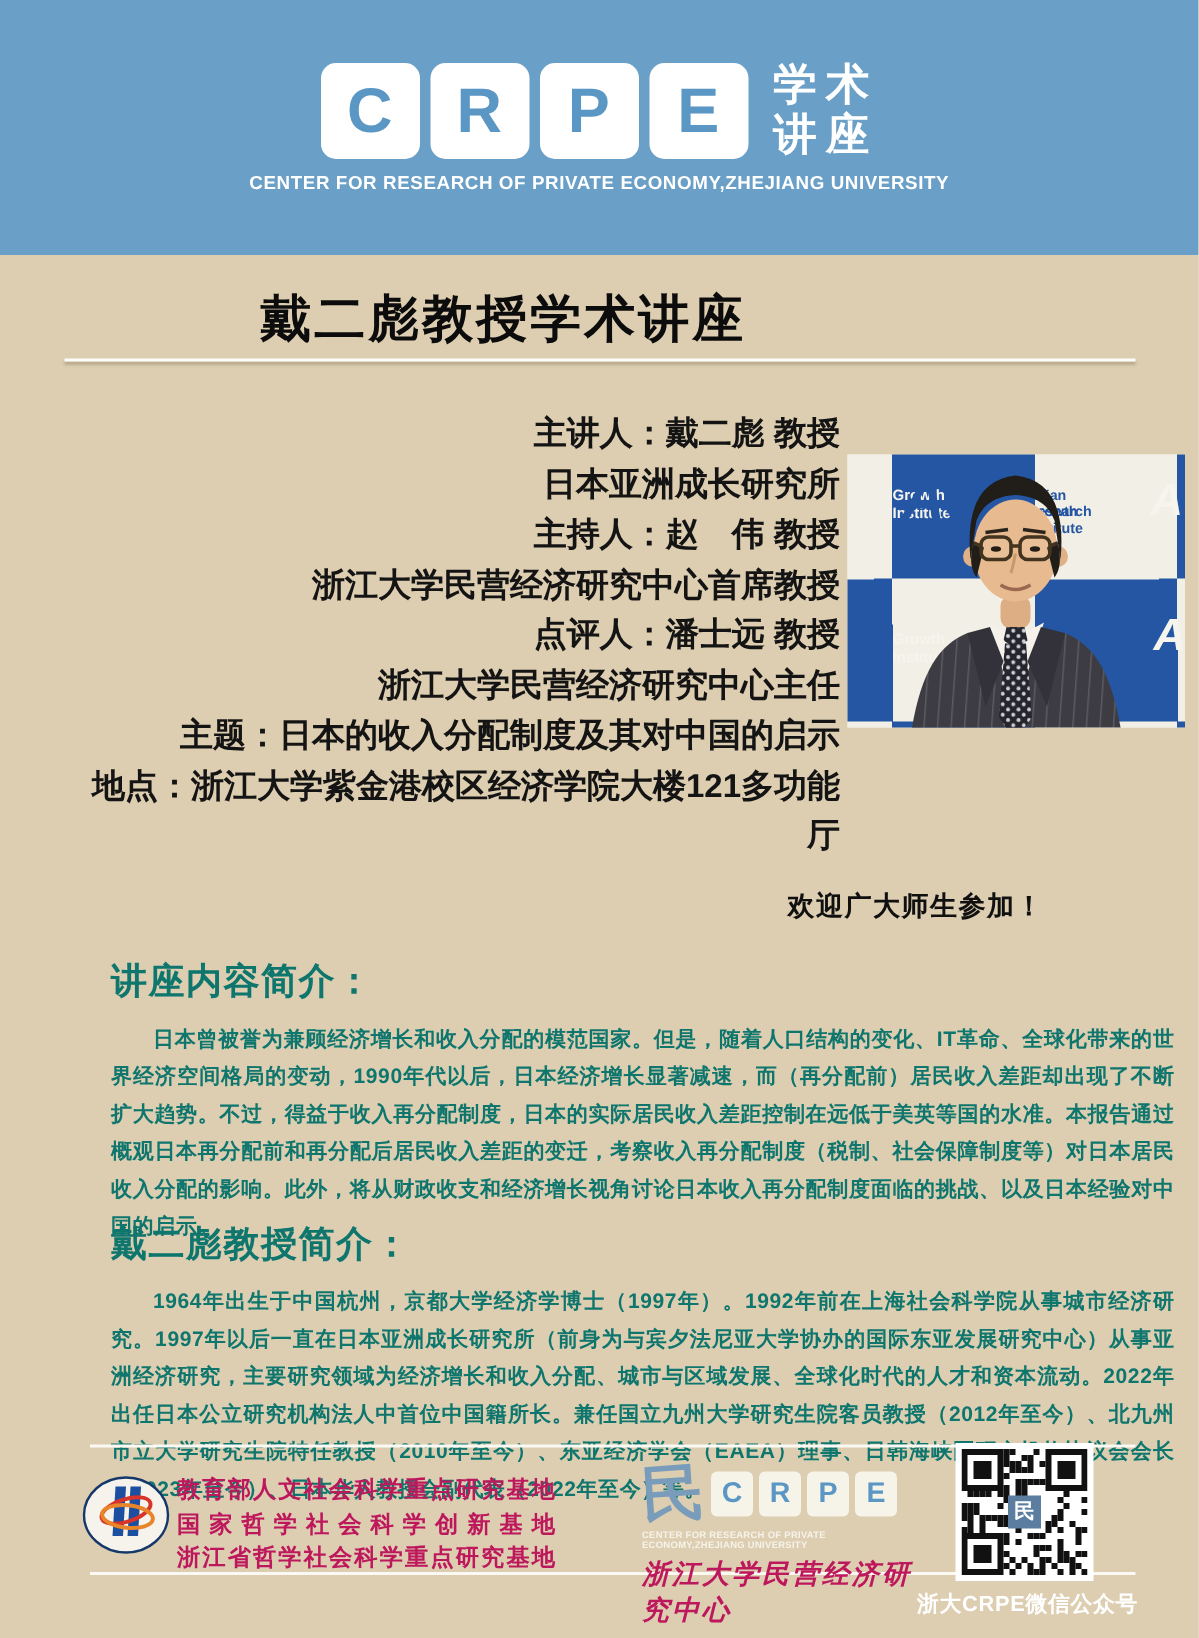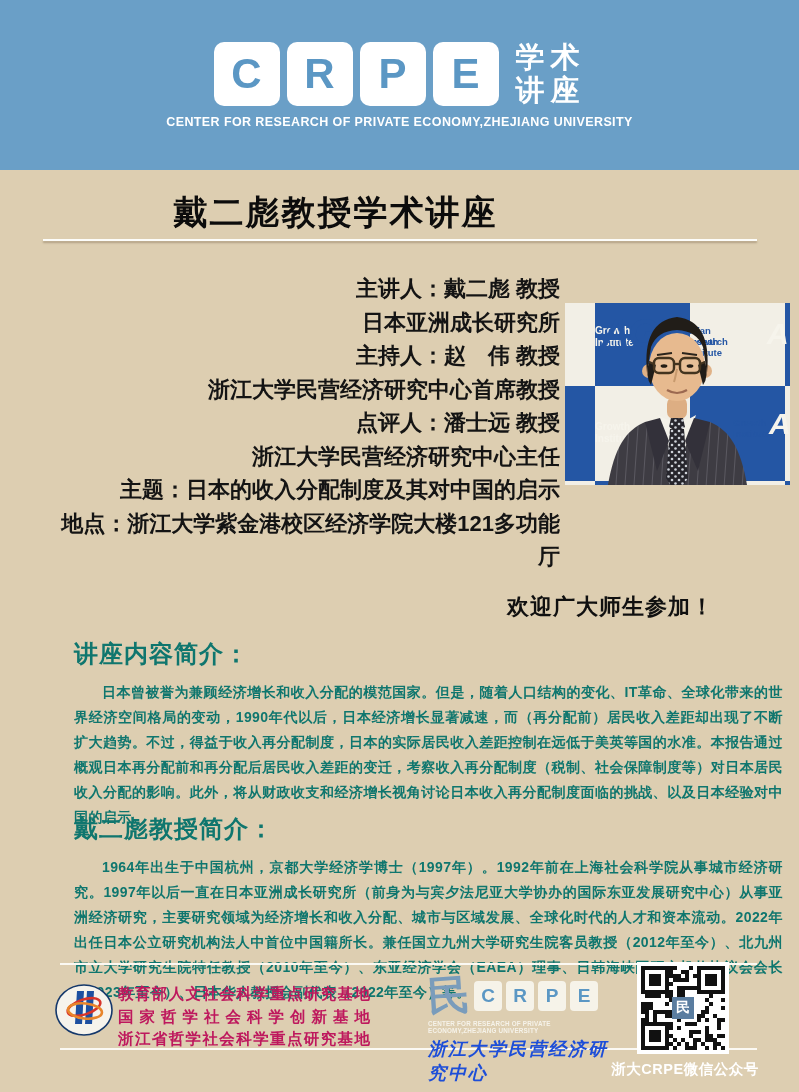--- a/index.html
+++ b/index.html
@@ -31,21 +31,21 @@
     background-color:#f2efe6;
     background-image:conic-gradient(#2456a4 0 25%,#f2efe6 0 50%,#2456a4 0 75%,#f2efe6 0);
     background-size:190px 190px;background-position:-65px -12px;}
   .photo span{position:absolute;font-weight:bold;}
   .bd-white{color:#f6f4ec;font-size:10px;line-height:12px;text-align:right;}
   .bd-blue-big{color:#2456a4;font-size:40px;font-style:italic;font-weight:900;letter-spacing:-2px;}
   .bd-blue-sm{color:#2456a4;font-size:9.5px;line-height:11px;}
   .bd-white-big{color:#f6f4ec;font-size:30px;font-style:italic;font-weight:900;}
   .person{position:absolute;left:0;top:0;}
   
-  .welcome{position:absolute;right:85px;top:592px;font-size:22px;font-weight:bold;color:#101010;letter-spacing:1px;}
+  .welcome{position:absolute;right:103px;top:592px;font-size:18px;font-weight:bold;color:#101010;letter-spacing:1px;}
   
   .section{position:absolute;left:46px;width:709px;color:#0f766e;margin-left:28px;}
   .sec1{top:638px;}
   .sec2{top:813px;}
   .section-heading{font-size:24px;font-weight:bold;letter-spacing:1px;}
   .section-body{margin-top:10px;font-size:14px;font-weight:bold;line-height:25px;
     text-align:justify;text-indent:2em;letter-spacing:0.4px;}
   
   .footer-line{position:absolute;left:60px;width:697px;height:2px;background:#fbf9f3;}
   .fl-top{top:963px;}
@@ -56,21 +56,21 @@
   .left-lines div{width:252px;text-align:justify;text-align-last:justify;}
   .center-logo{position:absolute;left:428px;top:975px;width:185px;}
   .center-row{display:flex;align-items:center;}
   .min-char{font-family:"DejaVu Serif","Liberation Serif",serif;font-size:42px;line-height:42px;
     color:#7a9cbb;font-weight:bold;transform:rotate(-4deg);margin-right:4px;}
   .mini-tile{width:28px;height:30px;background:#f6f3e9;border-radius:4px;margin-right:4px;
     display:flex;align-items:center;justify-content:center;
     font-size:19px;font-weight:bold;color:#5b97c4;}
   .center-tagline{margin-top:3px;font-size:6.3px;font-weight:bold;color:#f6f3ea;letter-spacing:0.2px;}
   .center-cn{margin-top:3px;font-family:"DejaVu Serif","Liberation Serif",serif;font-style:italic;
-    font-size:18px;font-weight:bold;color:#1d4ed8;letter-spacing:2px;}
+    font-size:18px;font-weight:bold;color:#be185d;letter-spacing:2px;}
   .qr{position:absolute;left:637px;top:962px;width:92px;height:92px;background:#ffffff;}
   .qr svg{position:absolute;left:4px;top:4px;}
   .qr-center{position:absolute;left:35px;top:35px;width:22px;height:22px;background:#5a7da0;
     display:flex;align-items:center;justify-content:center;
     color:#fff;font-family:"DejaVu Serif","Liberation Serif",serif;font-size:14px;font-weight:bold;}
   .qr-label{position:absolute;left:605px;top:1060px;width:160px;text-align:center;
     color:#ffffff;font-weight:bold;font-size:14.5px;letter-spacing:0.5px;}
 </style>
 </head>
 <body>

